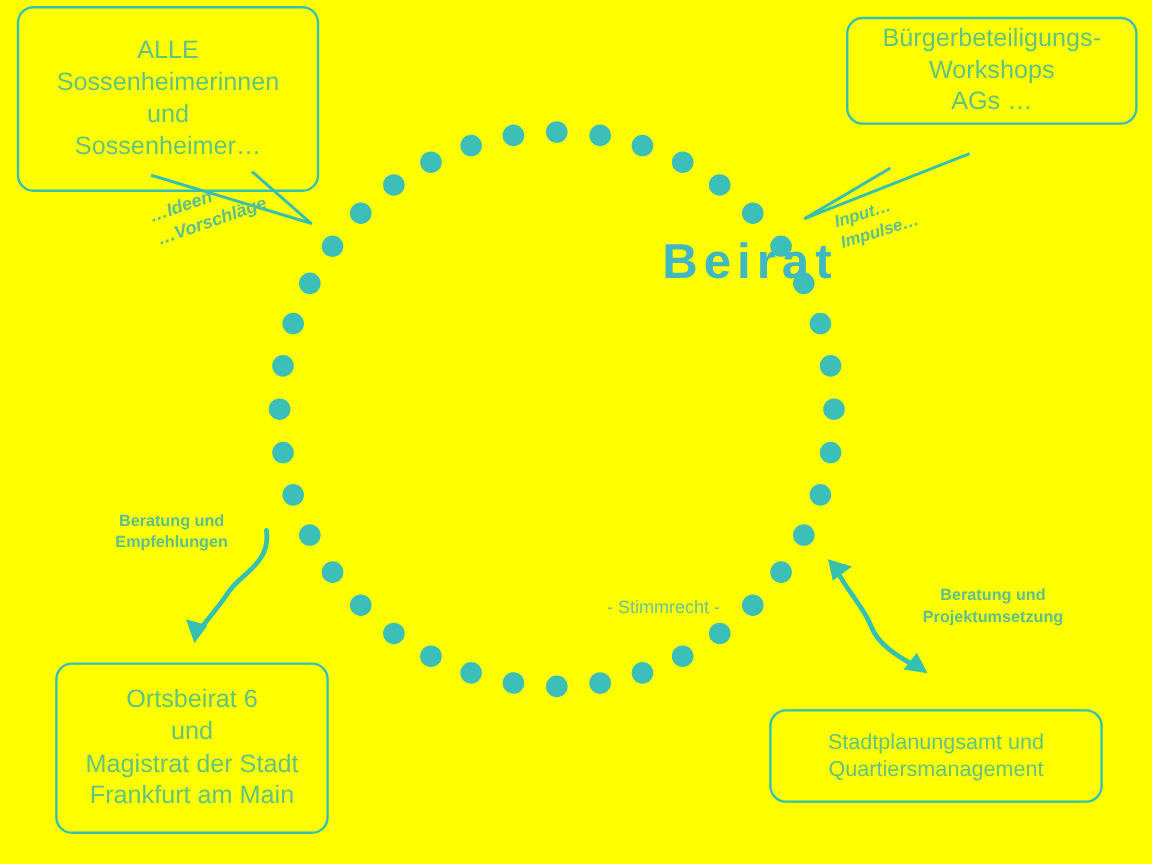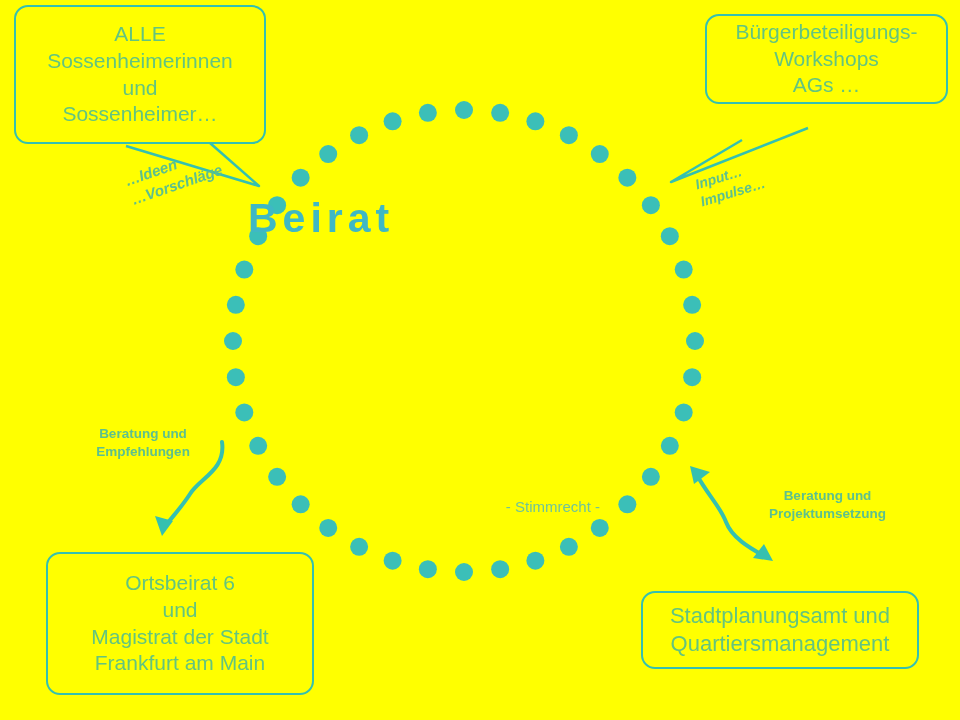--- a/index.html
+++ b/index.html
@@ -36,41 +36,41 @@
     display: flex;
     align-items: center;
     justify-content: center;
     text-align: center;
     color: #63c47f;
     line-height: 1.28;
   }
   .callout .txt { white-space: pre-line; display: block; width: 100%; }
 
   #callout-residents {
-    left: 14px; top: 5px; width: 252px; height: 139px;
+    left: 14px; top: 5px; width: 252px; height: 155px;
     font-size: 21px;
   }
   #callout-workshops {
     left: 705px; top: 14px; width: 243px; height: 90px;
     font-size: 21px;
   }
   #callout-ortsbeirat {
-    left: 46px; top: 552px; width: 268px; height: 143px;
+    left: 46px; top: 552px; width: 228px; height: 143px;
     font-size: 21px;
   }
   #callout-stadtplanung {
     left: 641px; top: 591px; width: 278px; height: 78px;
-    font-size: 22px;
+    font-size: 18px;
   }
 
   #center-stack {
     position: absolute;
     z-index: 3;
-    left: 248px; top: 196px; width: 466px;
-    text-align: left;
+    left: 232px; top: 196px; width: 466px;
+    text-align: right;
   }
   #beirat-title {
     font-size: 41px;
     font-weight: bold;
     color: #3fb8c4;
     letter-spacing: 5px;
     line-height: 1.1;
   }
   #columns {
     position: absolute;

